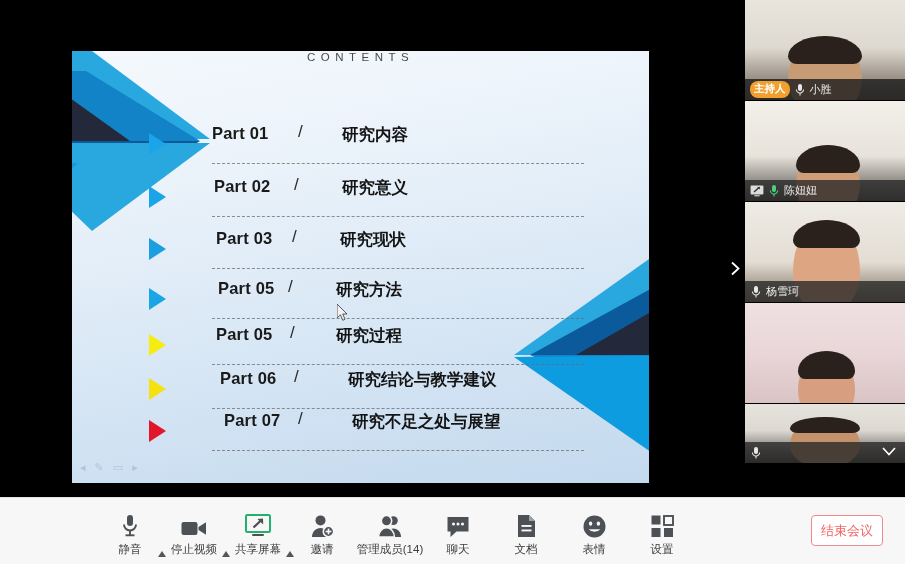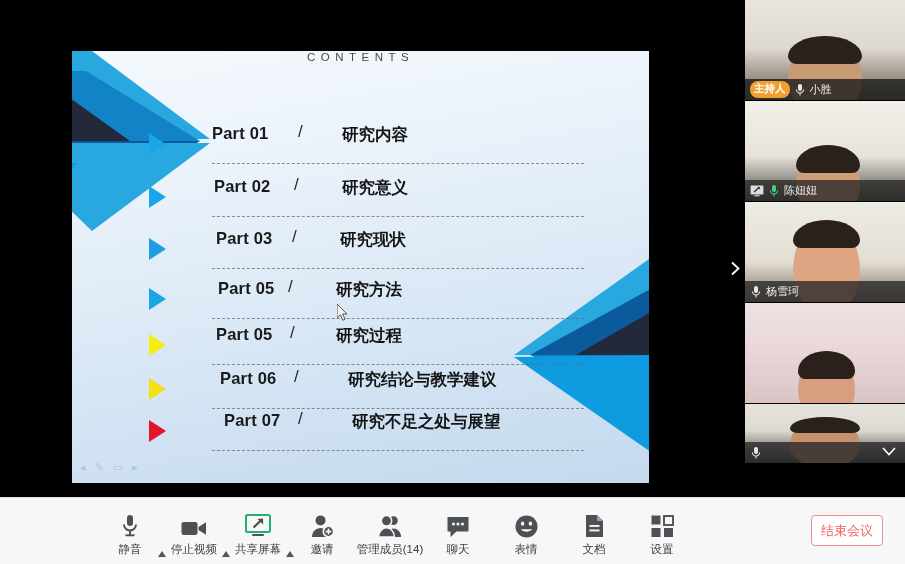--- a/index.html
+++ b/index.html
@@ -398,42 +398,42 @@
         <path d="M1.5 1h21v14.5h-12L4.5 21v-5.5h-3z" fill="#4d5156"></path>
         <circle cx="7.5" cy="8" r="1.55" fill="#f7f7f7"></circle>
         <circle cx="12" cy="8" r="1.55" fill="#f7f7f7"></circle>
         <circle cx="16.5" cy="8" r="1.55" fill="#f7f7f7"></circle>
       </svg>
           </div>
     <div class="lbl">聊天</div>
         </div>
         <div class="tb">
           <div class="glyph">
+            <svg width="19" height="24" viewBox="0 0 19 24">
+        <path d="M1 1h11l6 6v16H1z" fill="#4d5156"></path>
+        <polygon points="12,1 18,7 12,7" fill="#9aa0a6"></polygon>
+        <rect x="4.5" y="11" width="10" height="1.9" fill="#f7f7f7"></rect>
+        <rect x="4.5" y="15.5" width="10" height="1.9" fill="#f7f7f7"></rect>
+      </svg>
+          </div>
+    <div class="lbl">文档</div>
+        </div>
+        <div class="tb">
+          <div class="glyph">
             <svg width="23" height="23" viewBox="0 0 23 23">
         <ellipse cx="11.5" cy="11.5" rx="11" ry="11" fill="#4d5156"></ellipse>
         <ellipse cx="7.6" cy="8.6" rx="1.7" ry="2.2" fill="#f7f7f7"></ellipse>
         <ellipse cx="15.4" cy="8.6" rx="1.7" ry="2.2" fill="#f7f7f7"></ellipse>
         <path d="M5.6 14.2a6.6 4.4 0 0 0 11.8 0z" fill="#f7f7f7"></path>
       </svg>
           </div>
     <div class="lbl">表情</div>
         </div>
         <div class="tb">
           <div class="glyph">
-            <svg width="19" height="24" viewBox="0 0 19 24">
-        <path d="M1 1h11l6 6v16H1z" fill="#4d5156"></path>
-        <polygon points="12,1 18,7 12,7" fill="#9aa0a6"></polygon>
-        <rect x="4.5" y="11" width="10" height="1.9" fill="#f7f7f7"></rect>
-        <rect x="4.5" y="15.5" width="10" height="1.9" fill="#f7f7f7"></rect>
-      </svg>
-          </div>
-    <div class="lbl">文档</div>
-        </div>
-        <div class="tb">
-          <div class="glyph">
             <svg width="23" height="23" viewBox="0 0 23 23">
         <rect x="0.5" y="0.5" width="9" height="9" fill="#4d5156"></rect>
         <rect x="13" y="1" width="9" height="9" fill="none" stroke="#4d5156" stroke-width="1.9"></rect>
         <rect x="0.5" y="13" width="9" height="9" fill="#4d5156"></rect>
         <rect x="13" y="13" width="9" height="9" fill="#4d5156"></rect>
       </svg>
           </div>
     <div class="lbl">设置</div>
         </div>
       </div>

